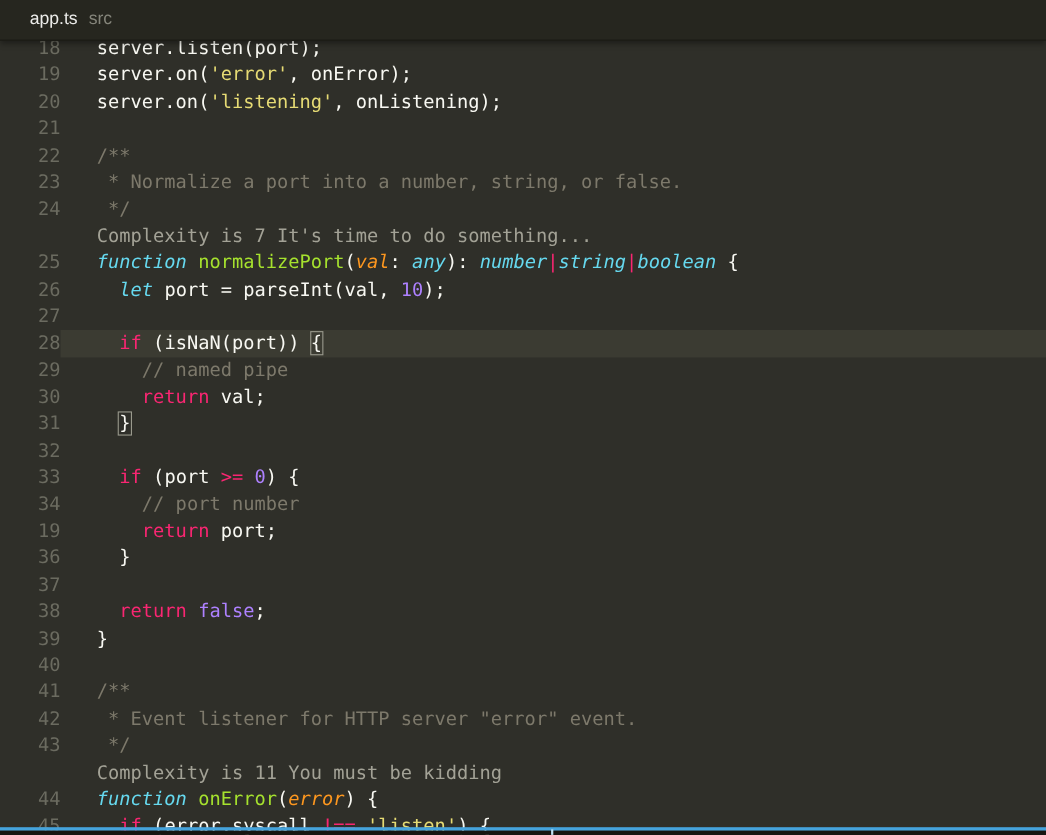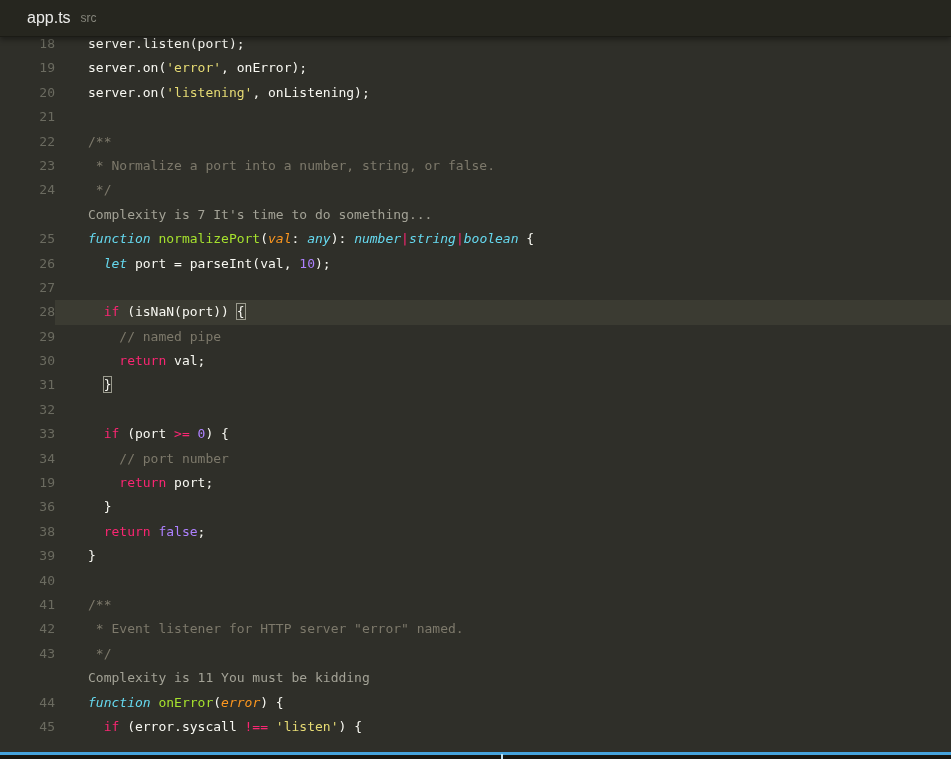--- a/index.html
+++ b/index.html
@@ -10,25 +10,25 @@
   }
   
   #titlebar {
     position:absolute; top:0; left:0; right:0; height:37px; z-index:20;
     background:#26261f; border-bottom:1px solid #1b1b15;
     box-shadow:0 3px 5px rgba(0,0,0,0.35);
     display:flex; align-items:center;
     font-family:"Liberation Sans","DejaVu Sans",sans-serif;
   }
   .tb-filename { color:#ececea; font-size:16px; margin-left:27px; }
-  .tb-path { color:#85857b; font-size:12px; margin-left:10px; }
+  .tb-path { color:#85857b; font-size:16px; margin-left:10px; }
   
   #editor { position:absolute; top:37px; left:0; right:0; bottom:0; overflow:hidden; z-index:5; }
   #code-lines { margin-top:-5px; }
-  .code-line { display:flex; height:24.4px; line-height:24.4px; font-size:13px; white-space:pre; }
+  .code-line { display:flex; height:24.4px; line-height:24.4px; font-size:17px; white-space:pre; }
   .gutter {
     width:55px; flex:0 0 55px; text-align:right; color:#6b6b60;
     user-select:none;
   }
   .code-area { flex:1 1 auto; padding-left:33px; }
   .code-area.active { background:#3b3b32; }
   .seg-p  { color:#f8f8f2; }
   .seg-k  { color:#f92672; }
   .seg-f  { color:#a6e22e; }
   .seg-pr { color:#fd971f; font-style:italic; }
@@ -74,25 +74,26 @@
         <div class="code-line"><div class="gutter">27</div><div class="code-area"></div></div>
         <div class="code-line"><div class="gutter">28</div><div class="code-area active"><span class="seg-p">  </span><span class="seg-k">if</span><span class="seg-p"> (isNaN(port)) </span><span class="seg-p bracket-box">{</span></div></div>
         <div class="code-line"><div class="gutter">29</div><div class="code-area"><span class="seg-p">    </span><span class="seg-c">// named pipe</span></div></div>
         <div class="code-line"><div class="gutter">30</div><div class="code-area"><span class="seg-p">    </span><span class="seg-k">return</span><span class="seg-p"> val;</span></div></div>
         <div class="code-line"><div class="gutter">31</div><div class="code-area"><span class="seg-p">  </span><span class="seg-p bracket-box">}</span></div></div>
         <div class="code-line"><div class="gutter">32</div><div class="code-area"></div></div>
         <div class="code-line"><div class="gutter">33</div><div class="code-area"><span class="seg-p">  </span><span class="seg-k">if</span><span class="seg-p"> (port </span><span class="seg-k">&gt;=</span><span class="seg-p"> </span><span class="seg-n">0</span><span class="seg-p">) {</span></div></div>
         <div class="code-line"><div class="gutter">34</div><div class="code-area"><span class="seg-p">    </span><span class="seg-c">// port number</span></div></div>
         <div class="code-line"><div class="gutter">19</div><div class="code-area"><span class="seg-p">    </span><span class="seg-k">return</span><span class="seg-p"> port;</span></div></div>
         <div class="code-line"><div class="gutter">36</div><div class="code-area"><span class="seg-p">  }</span></div></div>
+        <div class="code-line"><div class="gutter">37</div><div class="code-area"></div></div>
         <div class="code-line"><div class="gutter">38</div><div class="code-area"><span class="seg-p">  </span><span class="seg-k">return</span><span class="seg-p"> </span><span class="seg-n">false</span><span class="seg-p">;</span></div></div>
         <div class="code-line"><div class="gutter">39</div><div class="code-area"><span class="seg-p">}</span></div></div>
         <div class="code-line"><div class="gutter">40</div><div class="code-area"></div></div>
         <div class="code-line"><div class="gutter">41</div><div class="code-area"><span class="seg-c">/**</span></div></div>
-        <div class="code-line"><div class="gutter">42</div><div class="code-area"><span class="seg-c"> * Event listener for HTTP server "error" named.</span></div></div>
+        <div class="code-line"><div class="gutter">42</div><div class="code-area"><span class="seg-c"> * Event listener for HTTP server "error" event.</span></div></div>
         <div class="code-line"><div class="gutter">43</div><div class="code-area"><span class="seg-c"> */</span></div></div>
         <div class="code-line"><div class="gutter"></div><div class="code-area"><span class="seg-a">Complexity is 11 You must be kidding</span></div></div>
         <div class="code-line"><div class="gutter">44</div><div class="code-area"><span class="seg-t">function</span><span class="seg-p"> </span><span class="seg-f">onError</span><span class="seg-p">(</span><span class="seg-pr">error</span><span class="seg-p">) {</span></div></div>
         <div class="code-line"><div class="gutter">45</div><div class="code-area"><span class="seg-p">  </span><span class="seg-k">if</span><span class="seg-p"> (error.syscall </span><span class="seg-k">!==</span><span class="seg-p"> </span><span class="seg-s">'listen'</span><span class="seg-p">) {</span></div></div>
       </div>
   </div>
 
   <div id="bottom-strip"></div>
   <div id="bottom-border" style="background: rgb(69, 163, 220);"></div>
   <div id="panel-cursor" style="background: rgb(191, 227, 245);"></div>

